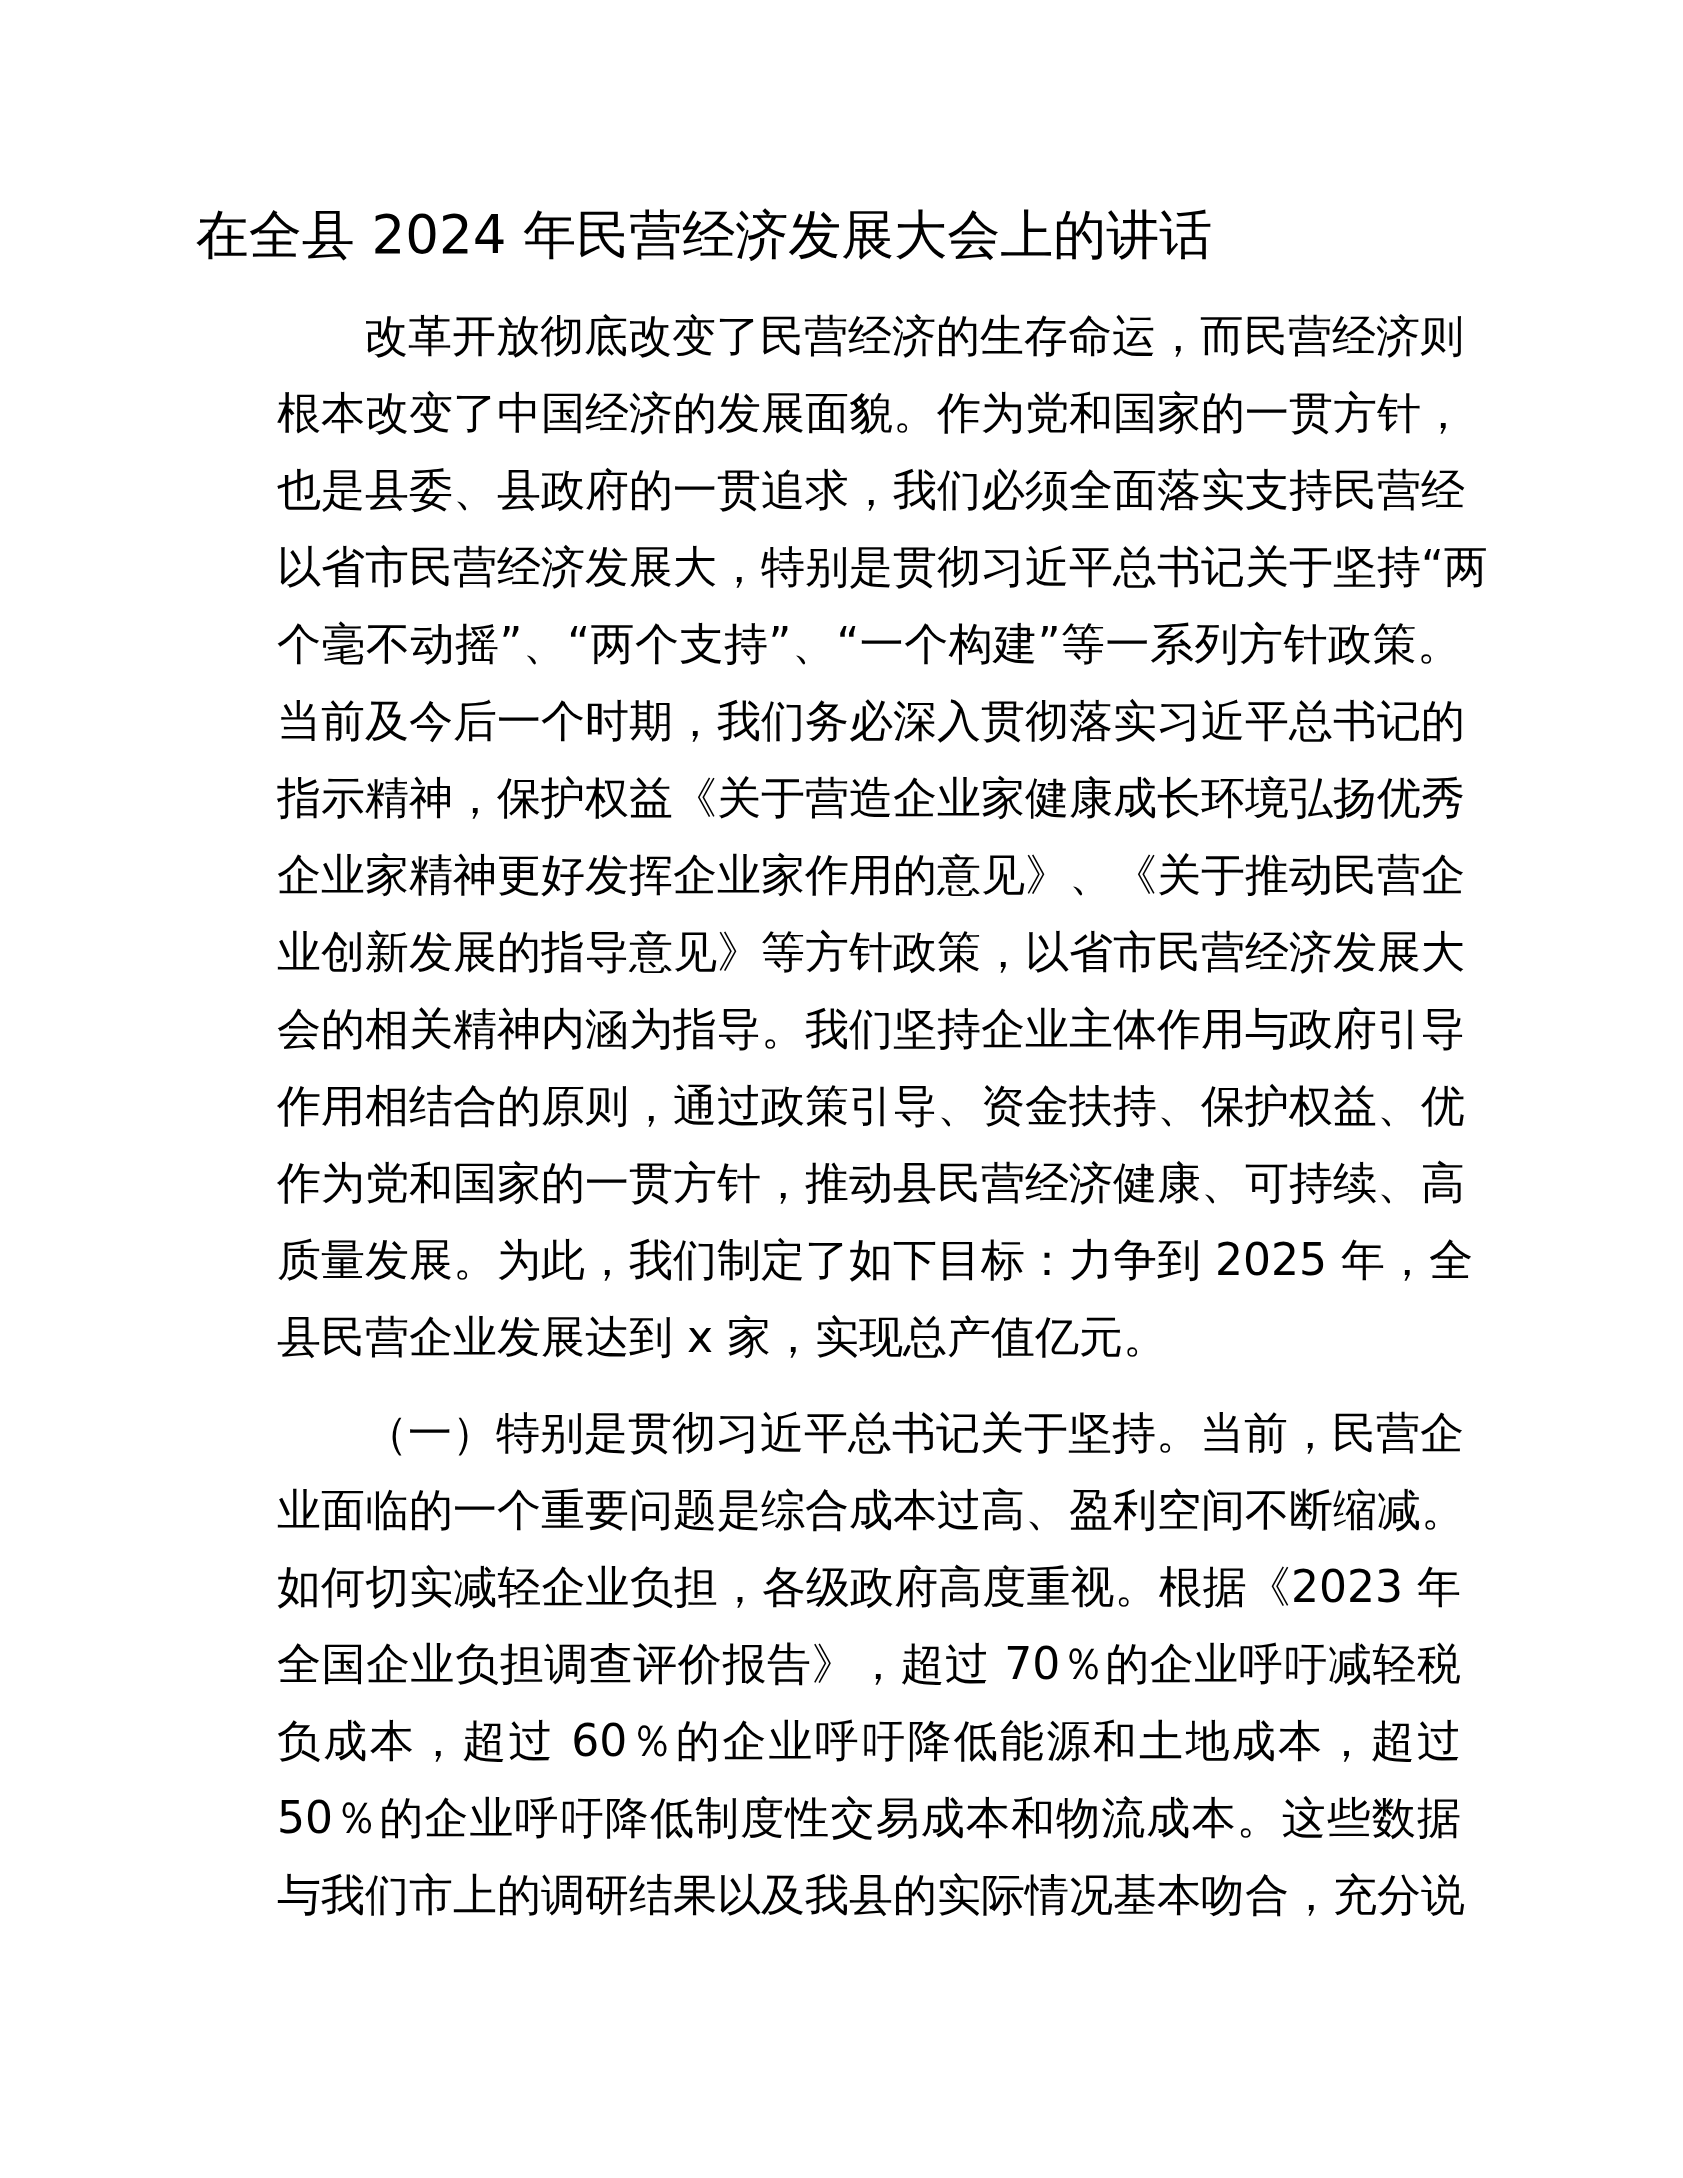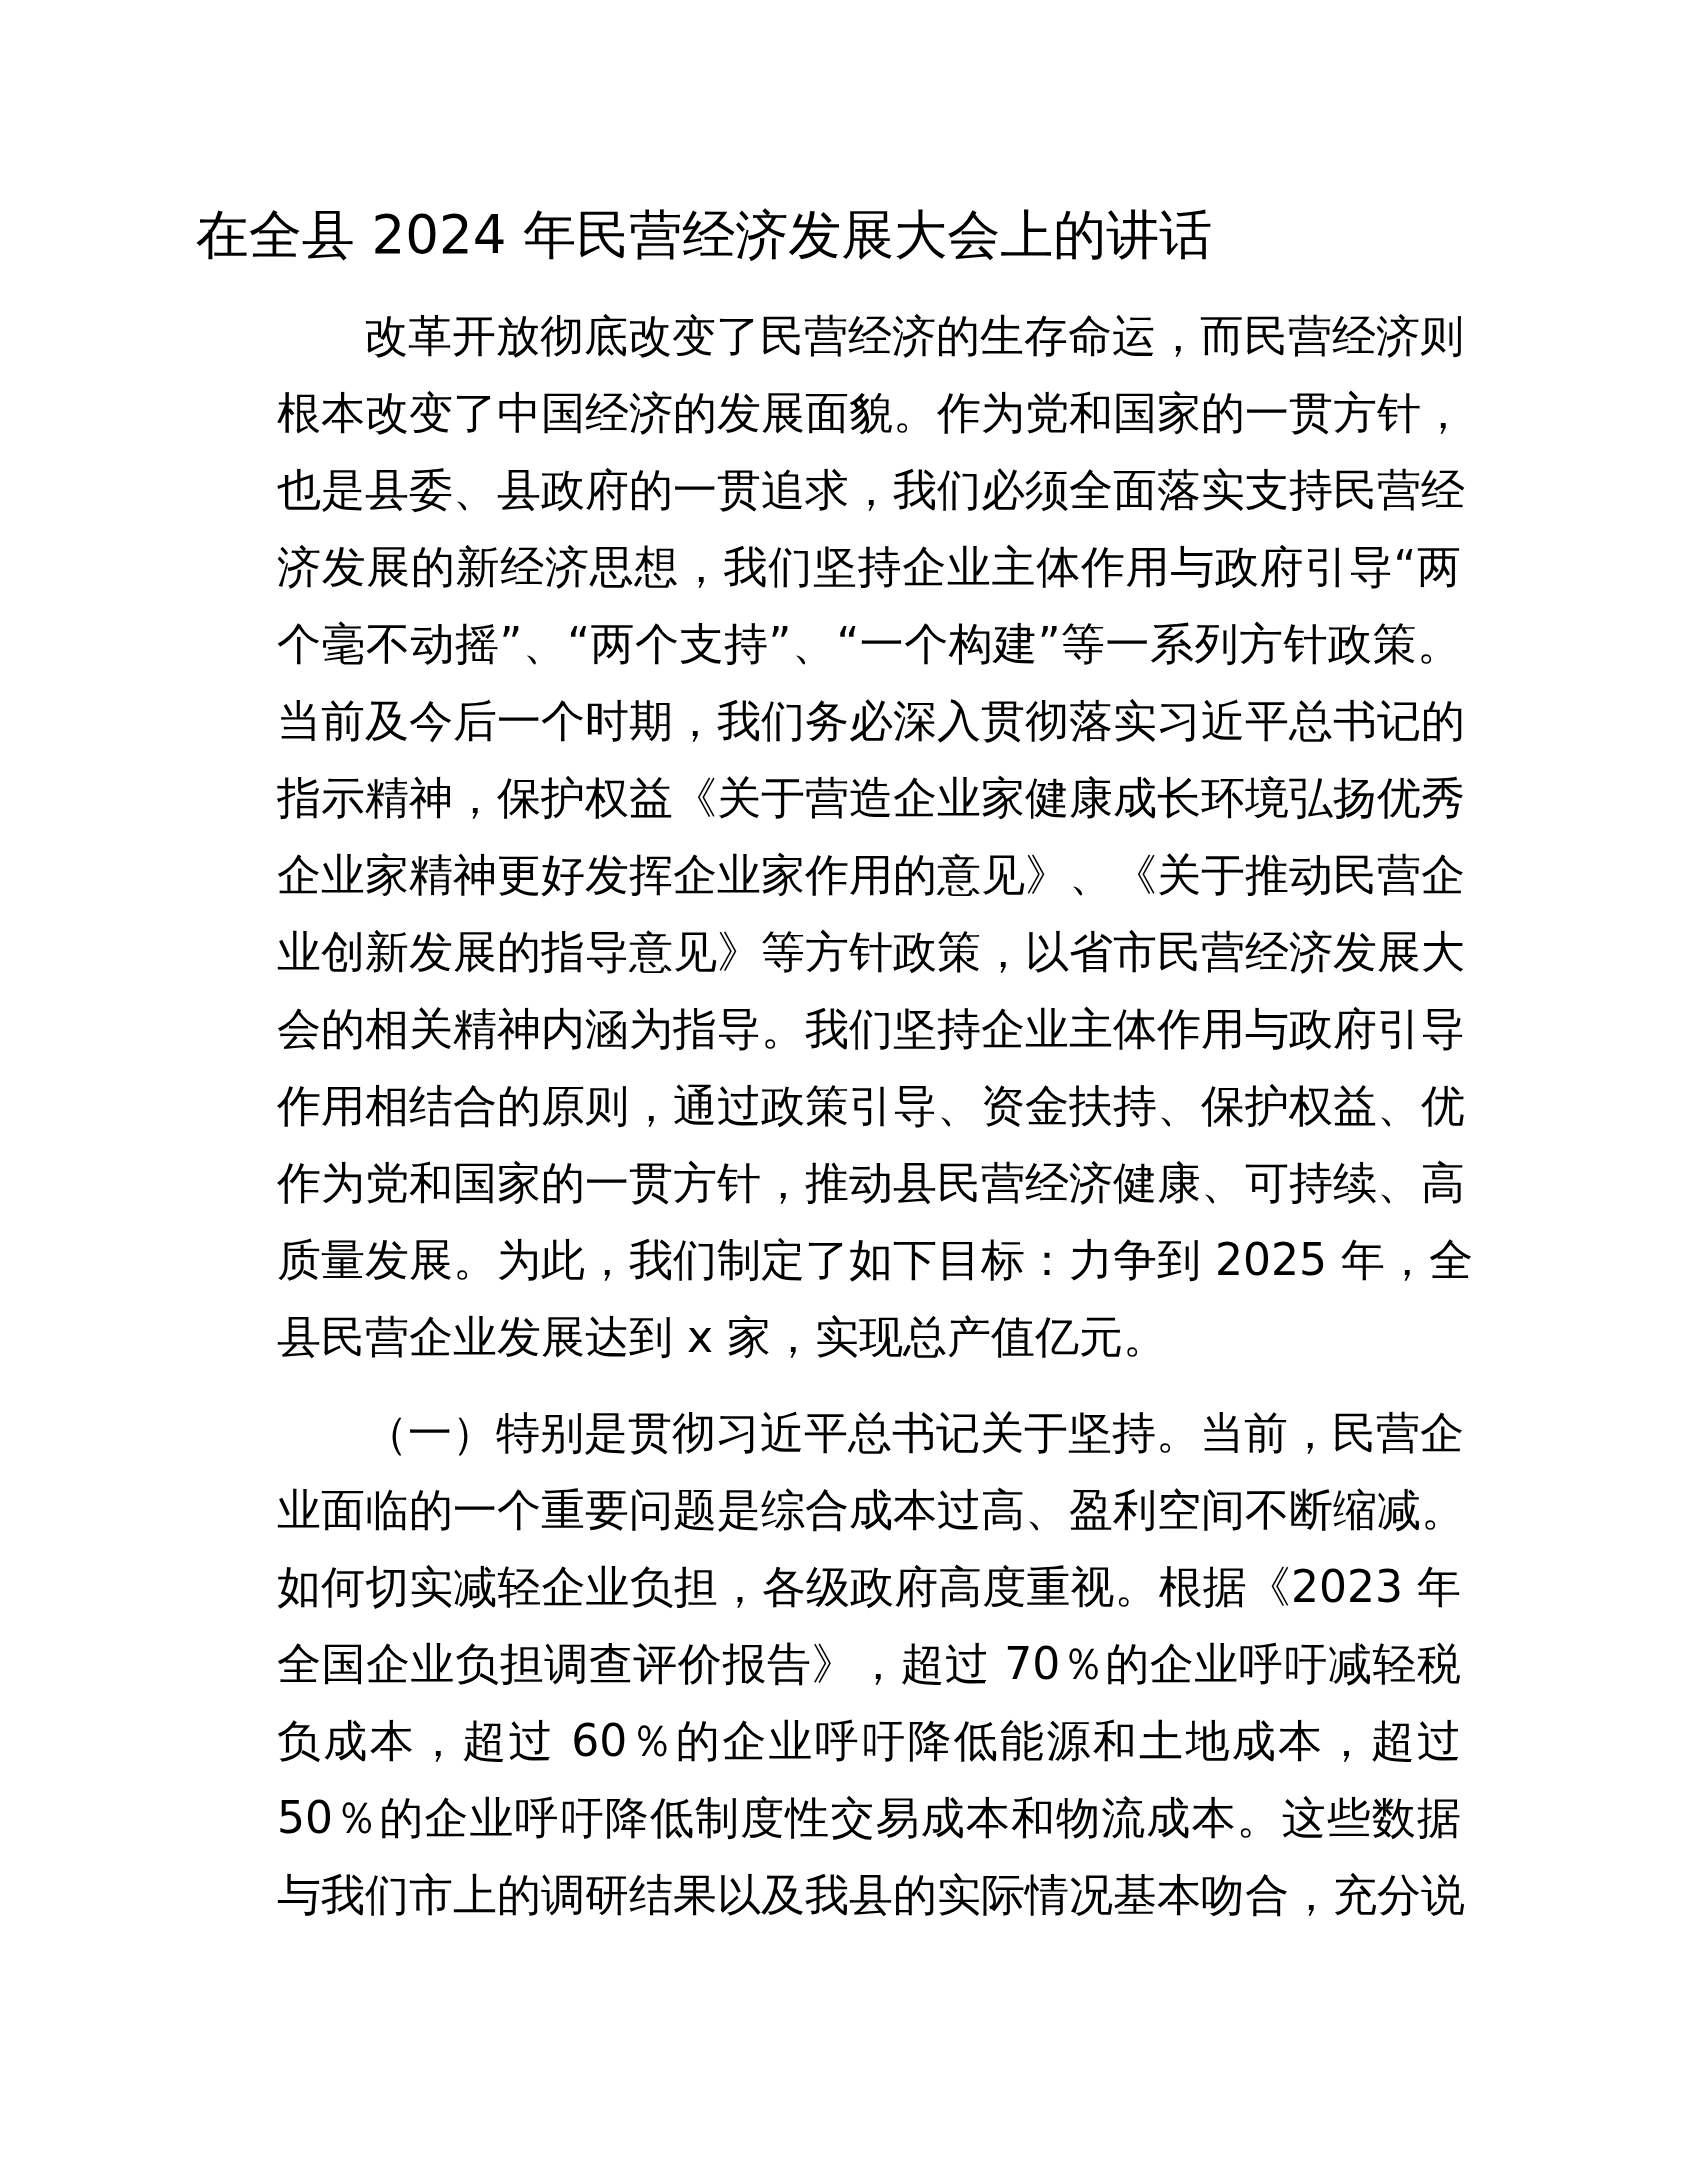--- a/index.html
+++ b/index.html
@@ -19,21 +19,21 @@
 </head>
 <body>
 
 <div class="page">
   <div class="title">在全县 2024 年民营经济发展大会上的讲话</div>
 
   <div class="para" id="p1">
     <span class="line indent">改革开放彻底改变了民营经济的生存命运，而民营经济则</span>
     <span class="line">根本改变了中国经济的发展面貌。作为党和国家的一贯方针，</span>
     <span class="line">也是县委、县政府的一贯追求，我们必须全面落实支持民营经</span>
-    <span class="line">济发展的新经济思想，我们坚持企业主体作用与政府引导“两</span>
+    <span class="line">以省市民营经济发展大，特别是贯彻习近平总书记关于坚持“两</span>
     <span class="line">个毫不动摇”、“两个支持”、“一个构建”等一系列方针政策。</span>
     <span class="line">当前及今后一个时期，我们务必深入贯彻落实习近平总书记的</span>
     <span class="line">指示精神，保护权益《关于营造企业家健康成长环境弘扬优秀</span>
     <span class="line">企业家精神更好发挥企业家作用的意见》、《关于推动民营企</span>
     <span class="line">业创新发展的指导意见》等方针政策，以省市民营经济发展大</span>
     <span class="line">会的相关精神内涵为指导。我们坚持企业主体作用与政府引导</span>
     <span class="line">作用相结合的原则，通过政策引导、资金扶持、保护权益、优</span>
     <span class="line">作为党和国家的一贯方针，推动县民营经济健康、可持续、高</span>
     <span class="line">质量发展。为此，我们制定了如下目标：力争到 2025 年，全</span>
     <span class="line last">县民营企业发展达到 x 家，实现总产值亿元。</span>

